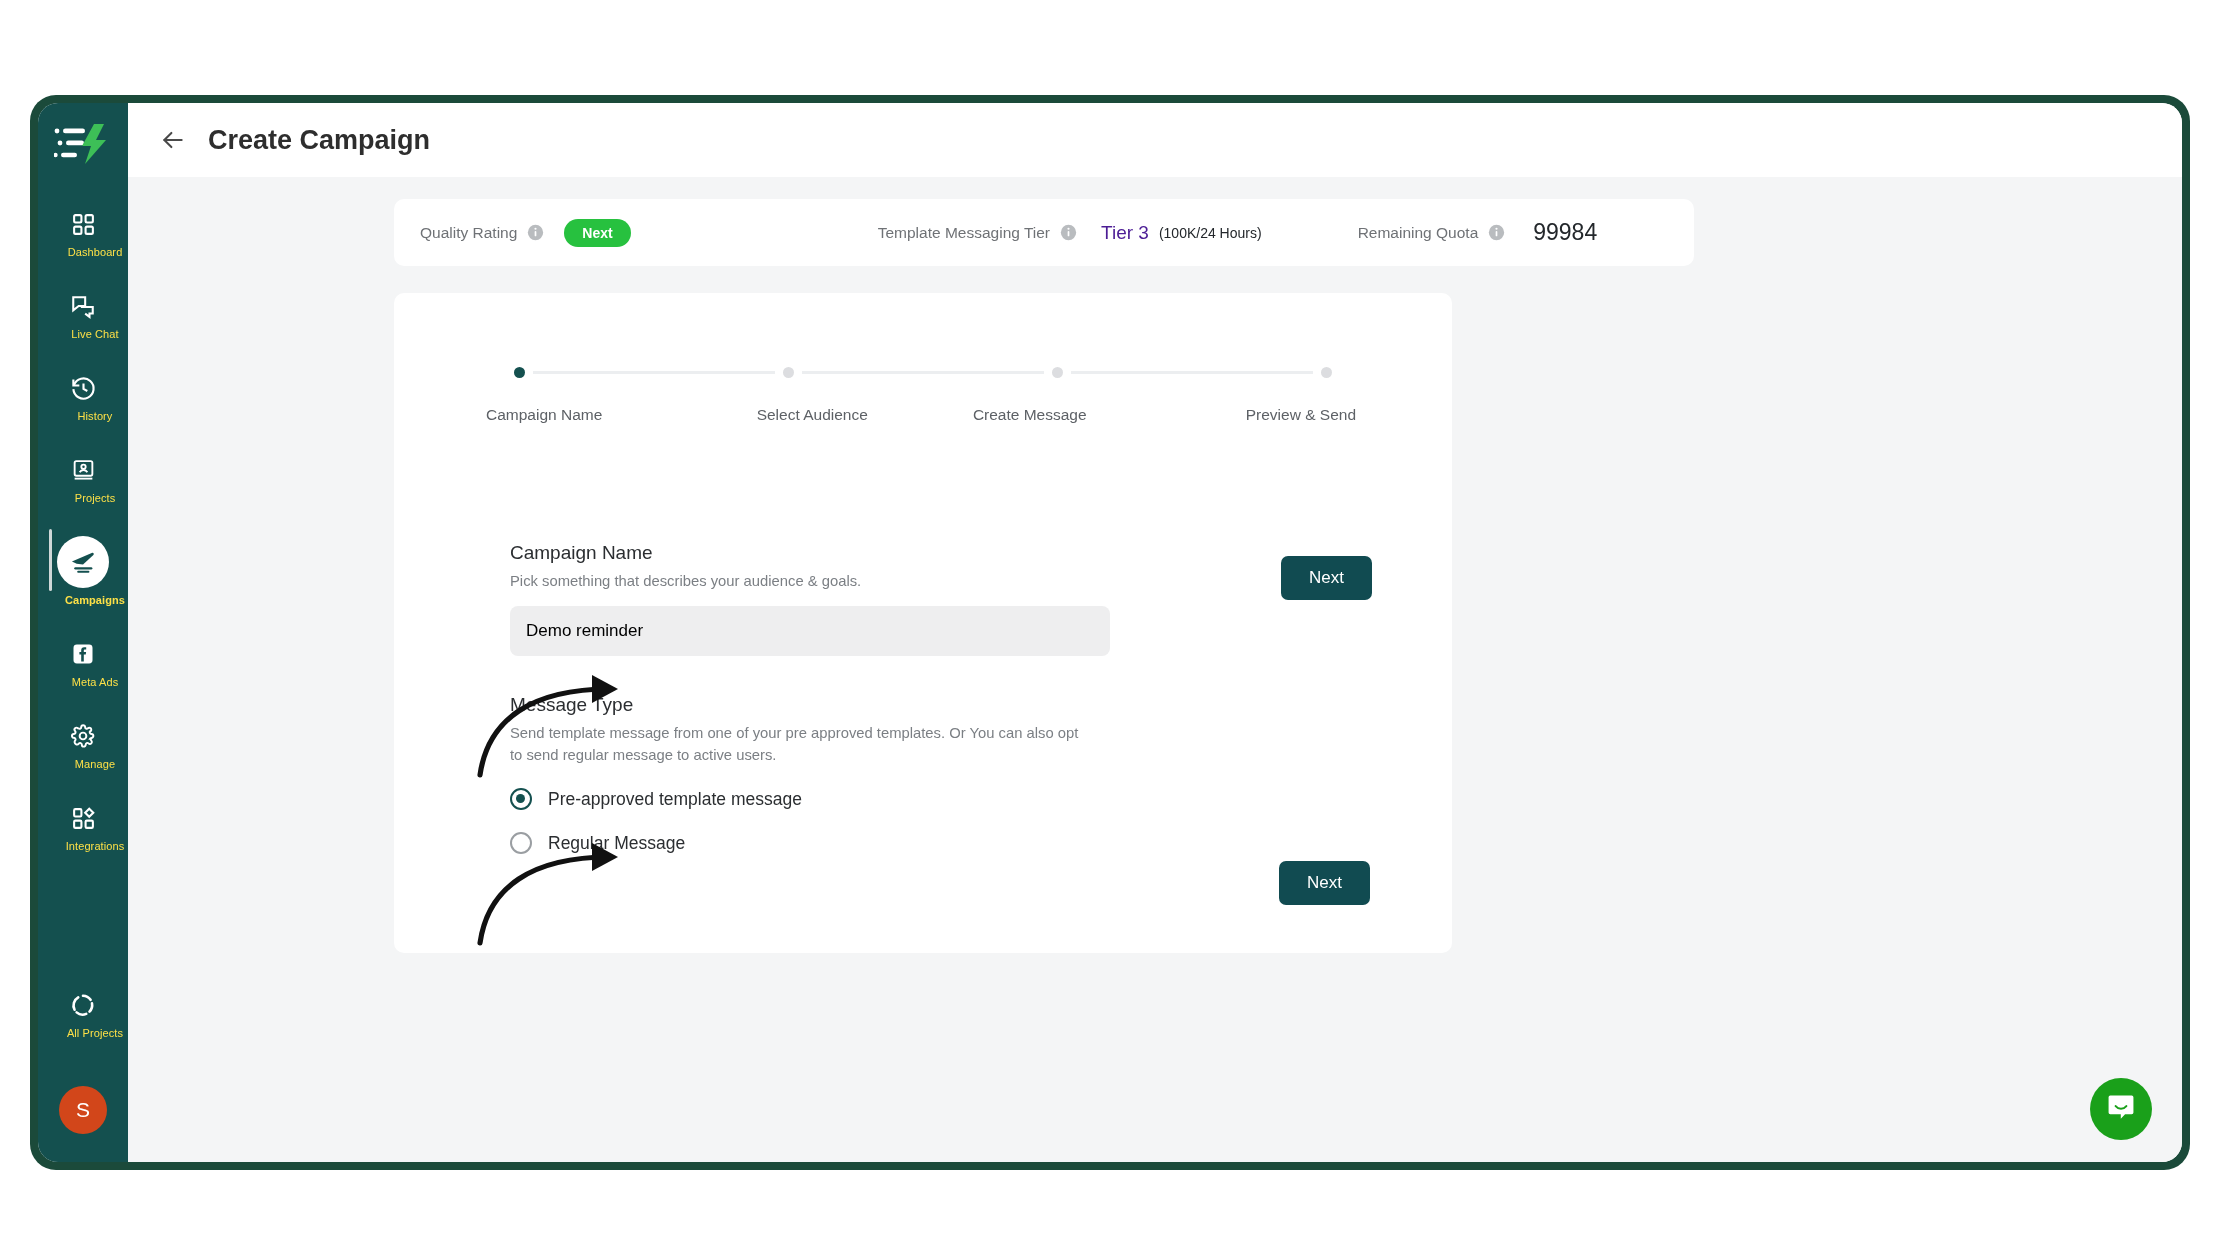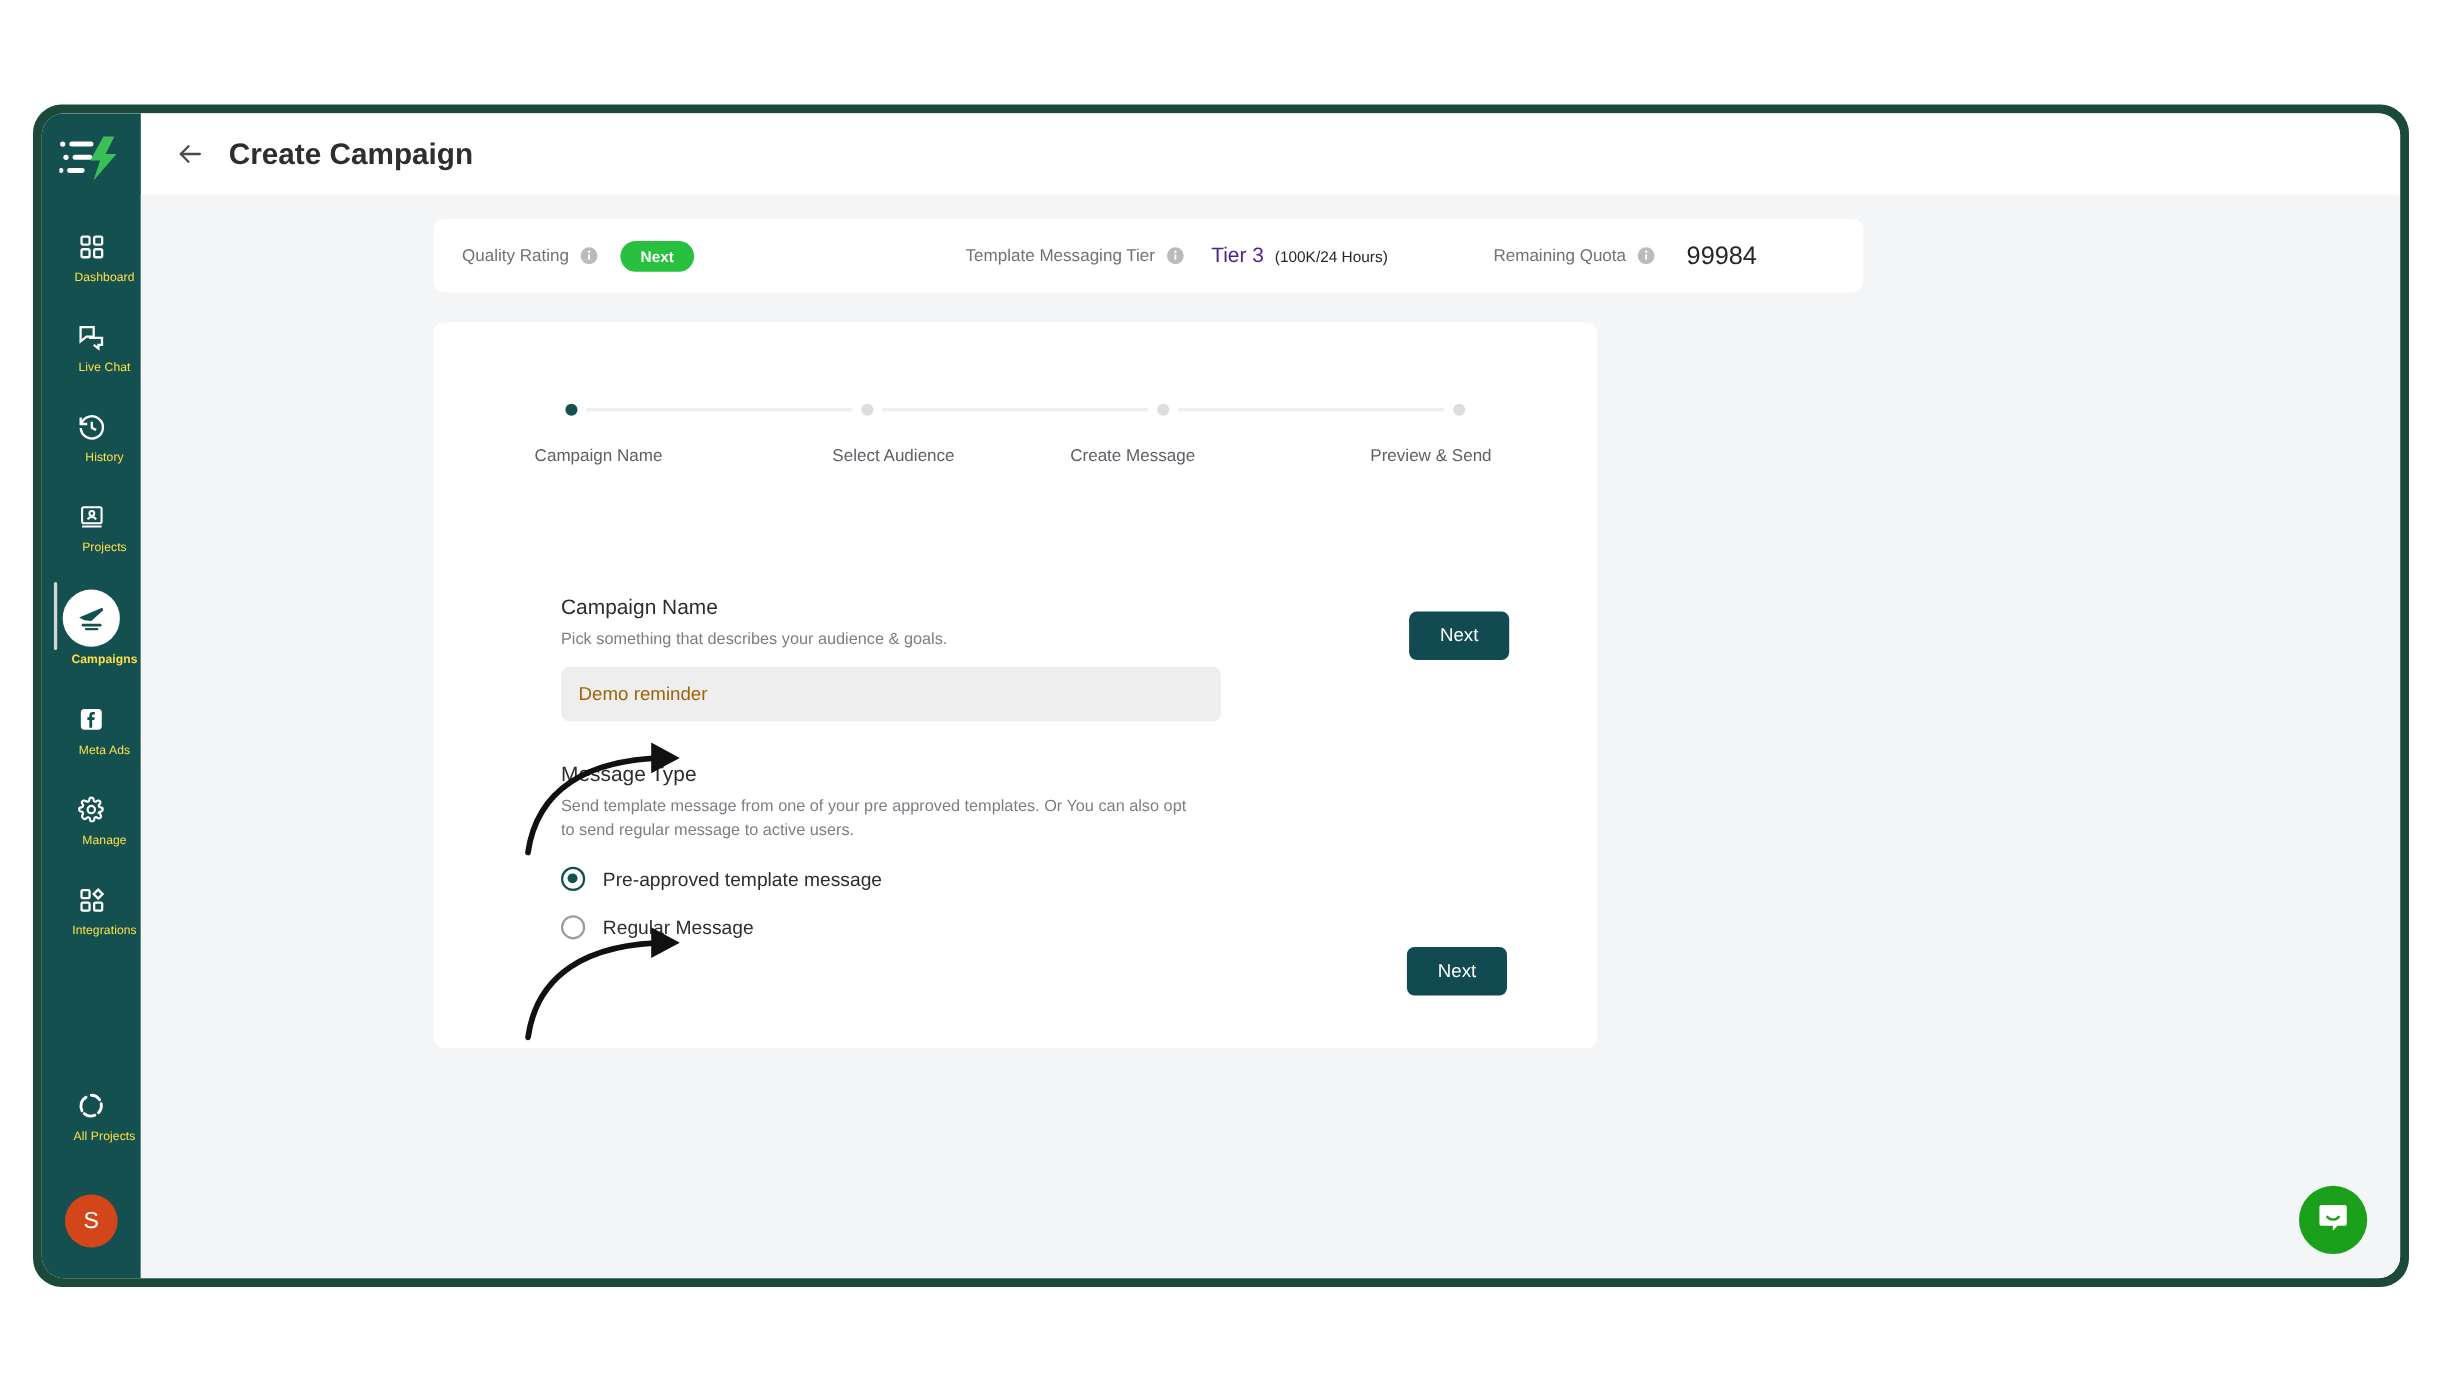--- a/index.html
+++ b/index.html
@@ -200,21 +200,21 @@
   .field-title { font-size: 19px; color: #2b2e31; }
   .field-desc { font-size: 14.8px; color: #7b7f84; margin-top: 7px; line-height: 1.45; max-width: 580px; }
   .text-input {
     margin-top: 14px;
     width: 600px; height: 50px;
     background: #eeeeef;
     border: none;
     border-radius: 8px;
     padding: 0 16px;
     font-size: 17px;
-    color: #a16207;
+    color: #000000;
     font-family: "Liberation Sans", sans-serif;
   }
   .block-2 { margin-top: 38px; }
   .radio-row { display: flex; align-items: center; gap: 16px; margin-top: 22px; cursor: pointer; }
   .radio {
     width: 22px; height: 22px;
     border-radius: 50%;
     border: 2.5px solid #9a9ea2;
     flex: none;
     position: relative;

